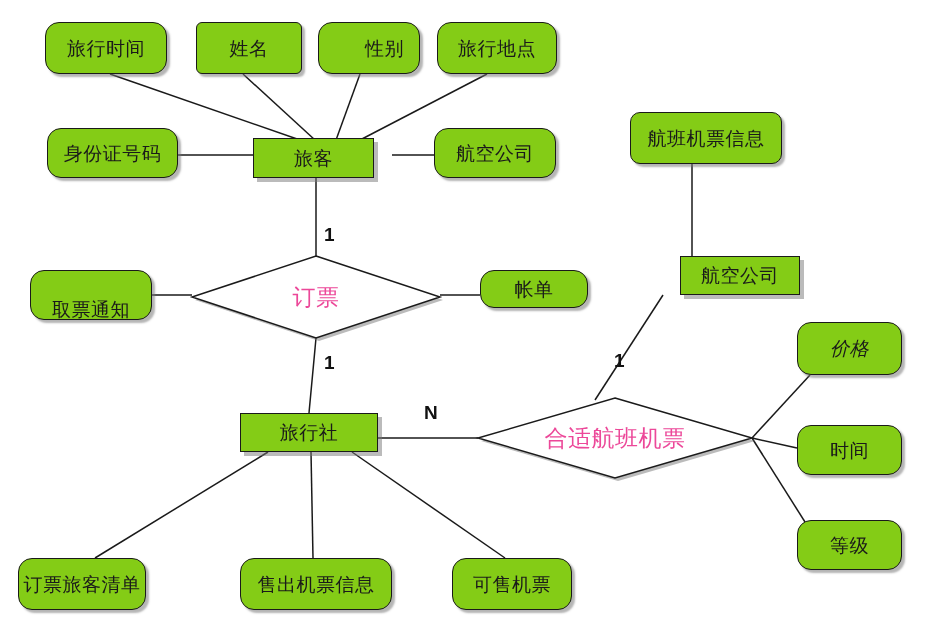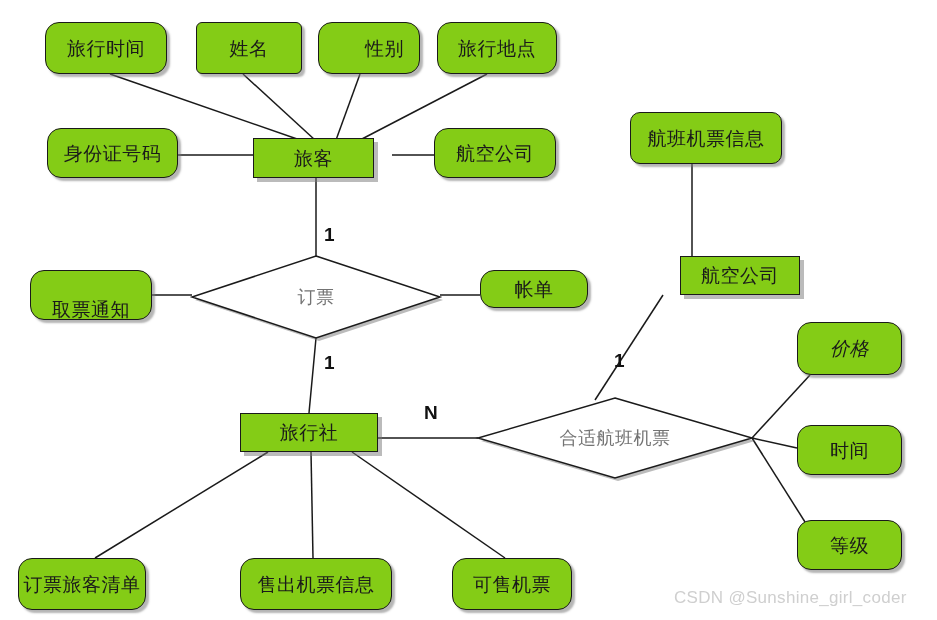--- a/index.html
+++ b/index.html
@@ -59,22 +59,22 @@
   }
   .diamond-label {
     position: absolute;
     left: 0;
     top: 0;
     width: 100%;
     height: 100%;
     display: flex;
     align-items: center;
     justify-content: center;
-    font-size: 18px;
-    color: #737373;
+    font-size: 23px;
+    color: #ec4899;
     letter-spacing: 0.5px;
     white-space: nowrap;
     pointer-events: none;
   }
   .card-label {
     position: absolute;
     font-family: "Liberation Sans", sans-serif;
     font-size: 19px;
     font-weight: 700;
     color: #111111;
@@ -185,15 +185,14 @@
           <polygon points="137 0 274 40 137 80 0 40" fill="#ffffff" stroke="#1a1a1a" stroke-width="1.5"></polygon>
         </svg>
         <div class="diamond-label">合适航班机票</div>
       </div>
       <div class="card-label" style="left: 324px; top: 224px;">1</div>
       <div class="card-label" style="left: 324px; top: 352px;">1</div>
       <div class="card-label" style="left: 424px; top: 402px;">N</div>
       <div class="card-label" style="left: 614px; top: 350px;">1</div>
     </div>
 
-  <div class="watermark" style="left: 674px; top: 588px; color: rgb(207, 207, 207);">CSDN @Sunshine_girl_coder</div>
 
 </div>
 
 </body></html>

